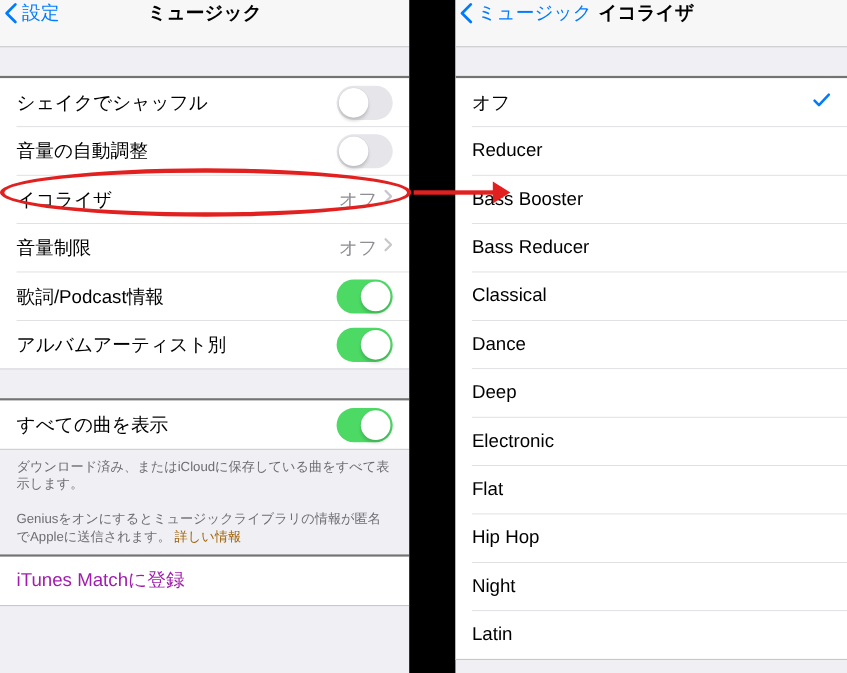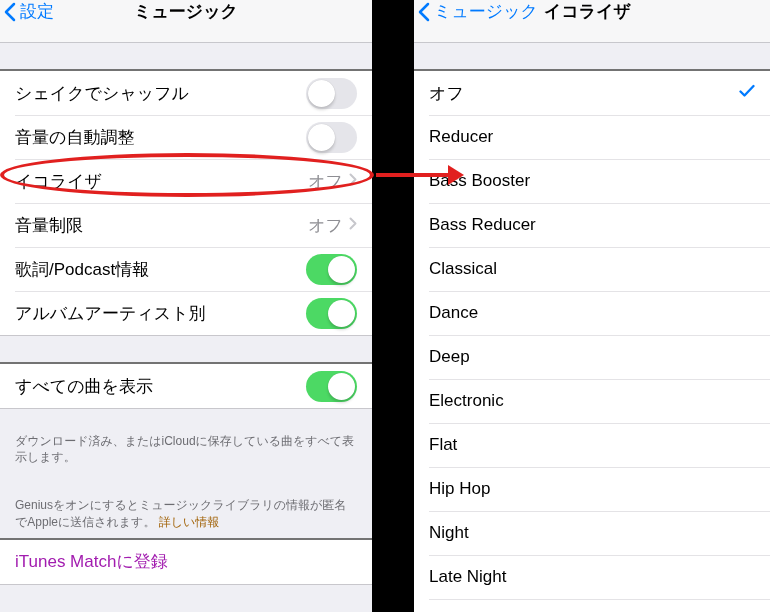--- a/index.html
+++ b/index.html
@@ -17,21 +17,21 @@
 .cell{height:44px;padding:0 15px;display:flex;align-items:center;justify-content:space-between;position:relative;cursor:pointer}
 .cell+.cell::before{content:"";position:absolute;left:15px;right:0;top:0;height:1px;background:#c8c7cc;transform:scaleY(.5);transform-origin:top}
 .cell-label{font-size:17px;color:#000;letter-spacing:0}
 .cell-right{display:flex;align-items:center;gap:6px}
 .cell-value{font-size:17px;color:#8e8e93}
 .chev svg{width:8px;height:13px;color:#c7c7cc}
 .switch{width:51px;height:31px;border-radius:16px;background:#e5e5ea;position:relative;transition:.2s;cursor:pointer}
 .switch.on{background:#4cd964}
 .switch .knob{width:27px;height:27px;border-radius:50%;background:#fff;position:absolute;top:2px;left:2px;box-shadow:0 3px 3px rgba(0,0,0,.15),0 0 1px rgba(0,0,0,.2);transition:.2s}
 .switch.on .knob{left:22px}
-.footnote{padding:24px 15px 8px;font-size:12px;color:#6d6d72;line-height:1.35;background:#efeff4}
+.footnote{padding:7px 15px 8px;font-size:12px;color:#6d6d72;line-height:1.35;background:#efeff4}
 .footlink{color:#a16207;cursor:pointer}
 .link-cell .cell-label{color:#a21caf}
 .checkmark svg{width:16px;height:14px;color:#007aff}
 .annot-oval{position:absolute;border:4px solid #e1201f;border-radius:50%/50%;pointer-events:none}
 .annot-arrow{position:absolute;height:8px;pointer-events:none}
 .annot-arrow .shaft{position:absolute;top:2px;left:0;right:14px;height:4px;background:#e1201f}
 .annot-arrow .head{position:absolute;right:0;top:-6px;width:0;height:0;border-left:16px solid #e1201f;border-top:10px solid transparent;border-bottom:10px solid transparent}
 </style>
 </head>
 <body>
@@ -154,23 +154,20 @@
       <div class="cell">
         <span class="cell-label">Flat</span>
       </div>
       <div class="cell">
         <span class="cell-label">Hip Hop</span>
       </div>
       <div class="cell">
         <span class="cell-label">Night</span>
       </div>
       <div class="cell">
-        <span class="cell-label">Late Night</span>
-      </div>
-      <div class="cell">
         <span class="cell-label">Latin</span>
       </div>
     </div>
 </div>
 
 <div class="annot-oval" style="left:0px;top:153px;width:374px;height:44px"></div>
 <div class="annot-arrow" style="left:376px;top:171px;width:88px">
   <div class="shaft"></div>
     <div class="head"></div>
 </div>

